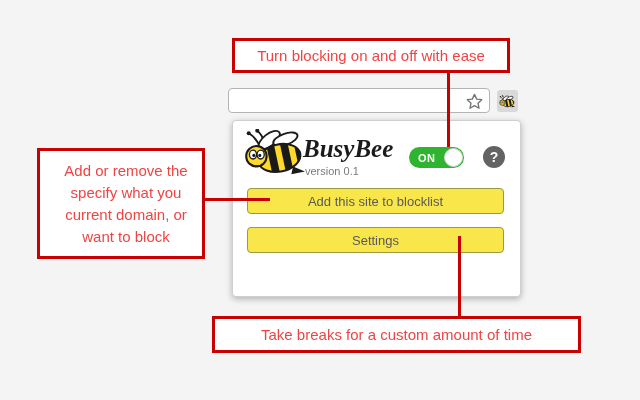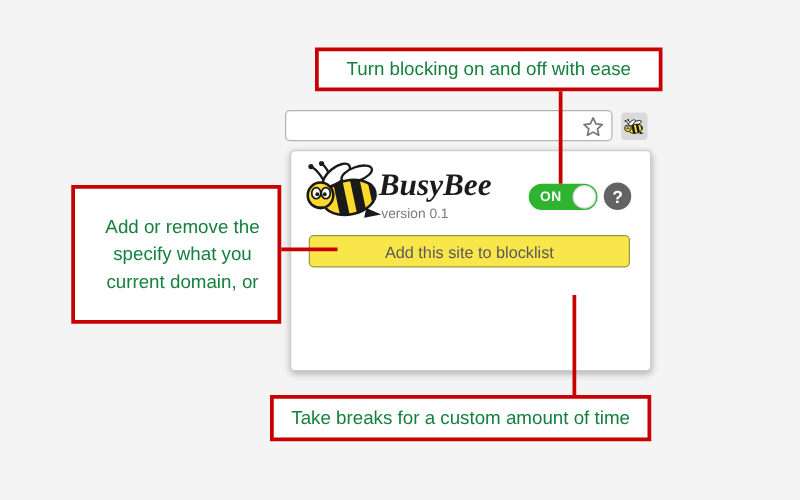--- a/index.html
+++ b/index.html
@@ -4,28 +4,27 @@
 <style>
   html,body{margin:0;padding:0;}
   .stage{
     position:relative;width:640px;height:400px;overflow:hidden;
     background:#f4f4f4;
     font-family:"Liberation Sans",sans-serif;
   }
   
   .callout{
     position:absolute;box-sizing:border-box;background:#ffffff;
-    border:3px solid #c80000;color:#15803d;font-size:15px;
+    border:3px solid #c80000;color:#ef4444;font-size:15px;
     display:flex;align-items:center;justify-content:center;text-align:center;
     z-index:6;
-    margin-left:20px;
   }
   .callout-top{left:232px;top:38px;width:278px;height:35px;}
   .callout-left{left:37px;top:148px;width:168px;height:111px;flex-direction:column;line-height:22px;padding-left:10px;}
-  .callout-bottom{left:196px;top:316px;width:305px;height:37px;}
+  .callout-bottom{left:212px;top:316px;width:369px;height:37px;}
   .connector{position:absolute;background:#c80000;z-index:5;}
   .line-toggle{left:447px;top:71px;width:3px;height:76px;}
   .line-blocklist{left:205px;top:198px;width:65px;height:3px;}
   .line-timer{left:458px;top:236px;width:3px;height:80px;}
   
   .address-bar{
     position:absolute;left:228px;top:88px;width:262px;height:25px;
     box-sizing:border-box;background:#ffffff;border:1px solid #b4b4b4;
     border-radius:4px;z-index:1;
   }
@@ -45,21 +44,21 @@
     border-radius:4px;box-shadow:0 2px 6px rgba(0,0,0,0.28);z-index:2;
   }
   .bee-logo{position:absolute;left:10px;top:8px;}
   .popup-title{
     position:absolute;left:70px;top:14px;
     font-family:"Liberation Serif",serif;font-style:italic;font-weight:bold;
     font-size:25px;color:#1b1b1b;white-space:nowrap;
   }
   .popup-version{position:absolute;left:72px;top:44px;font-size:11px;color:#7a7a7a;}
   .toggle{
-    position:absolute;left:190px;top:26px;width:55px;height:21px;
+    position:absolute;left:176px;top:26px;width:55px;height:21px;
     background:#2eb42e;border-radius:11px;cursor:pointer;text-align:right;
   }
   .toggle-label{
     position:absolute;left:9px;top:0;height:21px;display:flex;align-items:center;
     color:#ffffff;font-size:11px;font-weight:bold;letter-spacing:0.5px;
   }
   .toggle-knob{
     position:absolute;right:1px;top:1px;width:19px;height:19px;border-radius:50%;
     background:#ffffff;box-sizing:border-box;border:1px solid #d6d6d6;
   }
@@ -153,34 +152,36 @@
       <span class="toggle-label">ON</span>
       <span class="toggle-knob"></span>
     </div>
 
     <div class="help-btn">
       <span>?</span>
     </div>
 
     <div class="popup-buttons">
       <button class="yellow-btn">Add this site to blocklist</button>
+      <button class="yellow-btn">Settings</button>
     </div>
   </div>
 
   <div class="connector line-toggle"></div>
   <div class="connector line-blocklist"></div>
   <div class="connector line-timer"></div>
 
   <div class="callout callout-top">
     <span>Turn blocking on and off with ease</span>
   </div>
 
   <div class="callout callout-left">
     <div>Add or remove the</div>
     <div>specify what you</div>
     <div>current domain, or</div>
+    <div>want to block</div>
   </div>
 
   <div class="callout callout-bottom">
     <span>Take breaks for a custom amount of time</span>
   </div>
 
 </div>
 
 </body></html>

